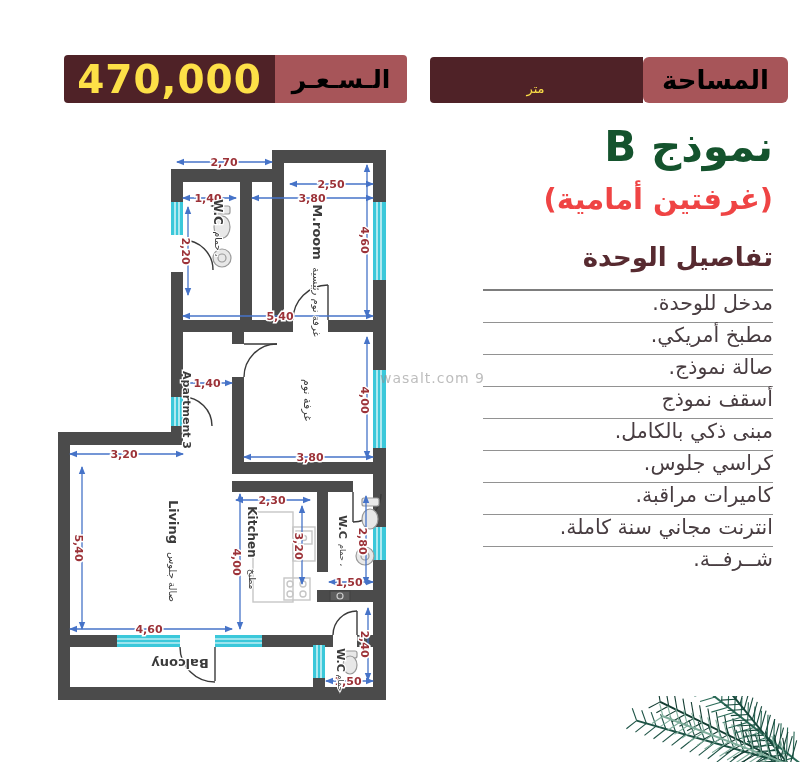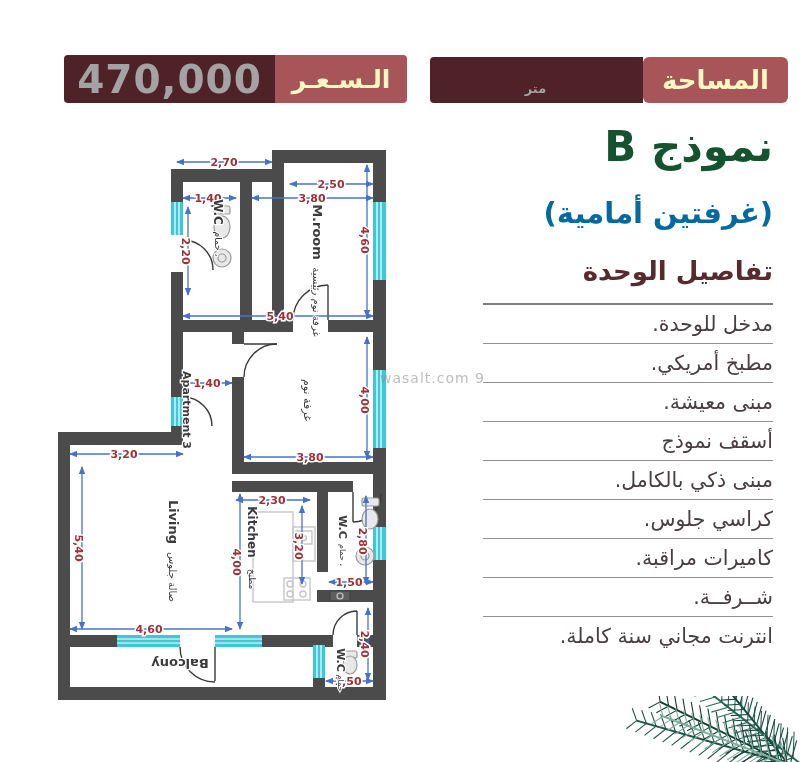--- a/index.html
+++ b/index.html
@@ -2,35 +2,35 @@
 <html lang="ar"><head>
 <meta charset="utf-8">
 <style>
   html,body{margin:0;padding:0;}
   body{
     width:800px;height:762px;position:relative;background:#ffffff;overflow:hidden;
     font-family:"DejaVu Sans","Liberation Sans",sans-serif;
   }
   
   .info-box{position:absolute;display:flex;border-radius:4px;overflow:hidden;}
-  .info-box .num{background:#4f2227;color:#a3a3a3;display:flex;align-items:center;justify-content:center;font-weight:bold;}
-  .info-box .lbl{background:#a75559;color:#fef9c3;display:flex;align-items:center;justify-content:center;font-weight:bold;}
+  .info-box .num{background:#4f2227;color:#fde047;display:flex;align-items:center;justify-content:center;font-weight:bold;}
+  .info-box .lbl{background:#a75559;color:#000000;display:flex;align-items:center;justify-content:center;font-weight:bold;}
   #price-box{left:64px;top:55px;width:343px;height:48px;}
   #price-box .num{width:211px;font-size:39px;letter-spacing:1px;}
   #price-box .lbl{flex:1;font-size:25px;}
   #area-box{left:430px;top:57px;width:358px;height:46px;}
   #area-box .num{width:213px;font-size:38px;align-items:flex-end;padding-bottom:3px;}
-  #area-box .num .unit{font-size:13px;font-weight:bold;margin:0 2px 4px 0;}
+  #area-box .num .unit{font-size:13px;font-weight:normal;margin:0 2px 4px 0;}
   #area-box .lbl{flex:1;font-size:26px;border-radius:6px;}
   
   #right-panel{position:absolute;left:483px;top:124px;width:290px;direction:rtl;text-align:right;}
   .model-title{font-size:42px;font-weight:bold;color:#14532d;line-height:1.1;}
-  .model-subtitle{font-size:29px;font-weight:bold;color:#0369a1;margin-top:28px;line-height:1.1;}
+  .model-subtitle{font-size:29px;font-weight:bold;color:#ef4444;margin-top:14px;line-height:1.1;}
   .details-heading{font-size:26px;font-weight:bold;color:#572a30;margin-top:26px;padding-bottom:17px;border-bottom:2px solid #7d7d7d;}
-  .feature-item{font-size:20.5px;color:#483d41;padding:7px 0 6px 0;border-bottom:1.5px solid #929292;line-height:25px;}
+  .feature-item{font-size:20.5px;color:#483d41;padding:0 0 6px 0;border-bottom:1.5px solid #929292;line-height:25px;}
   .feature-item:last-child{border-bottom:none;}
   
   #plan{position:absolute;left:40px;top:132px;}
   #plan text{font-family:"DejaVu Sans","Liberation Sans",sans-serif;}
   .dim-label{fill:#9c3238;font-size:11px;font-weight:bold;paint-order:stroke;stroke:#ffffff;stroke-width:3px;}
   .room-label{fill:#3b3b3b;font-weight:bold;paint-order:stroke;stroke:#ffffff;stroke-width:2.5px;}
   .room-label-ar{fill:#3b3b3b;paint-order:stroke;stroke:#ffffff;stroke-width:2px;}
   #watermark{position:absolute;left:380px;top:370px;font-size:14px;color:rgba(145,145,145,0.6);letter-spacing:1px;}
   #palm{position:absolute;right:0;bottom:0;}
 </style>
@@ -49,27 +49,27 @@
   <div class="lbl">المساحة</div>
 </div>
 
 <div id="right-panel">
   <div class="model-title">نموذج B</div>
   <div class="model-subtitle">(غرفتين أمامية)</div>
   <div class="details-heading">تفاصيل الوحدة</div>
   <div>
     <div class="feature-item">مدخل للوحدة.</div>
     <div class="feature-item">مطبخ أمريكي.</div>
-    <div class="feature-item">مبنى معيشة.</div>
+    <div class="feature-item">صالة نموذج.</div>
     <div class="feature-item">أسقف نموذج</div>
     <div class="feature-item">مبنى ذكي بالكامل.</div>
     <div class="feature-item">كراسي جلوس.</div>
     <div class="feature-item">كاميرات مراقبة.</div>
+    <div class="feature-item">انترنت مجاني سنة كاملة.</div>
     <div class="feature-item">شــرفــة.</div>
-    <div class="feature-item">انترنت مجاني سنة كاملة.</div>
   </div>
 </div>
 
 <svg id="plan" width="430" height="625" viewBox="0 0 430 625">
   <defs>
     <marker id="ar" markerWidth="9" markerHeight="8" refX="7" refY="4" orient="auto-start-reverse" markerUnits="userSpaceOnUse">
       <path d="M0,0.8 L8,4 L0,7.2 z" fill="#4673c8"></path>
     </marker>
   </defs>
 

